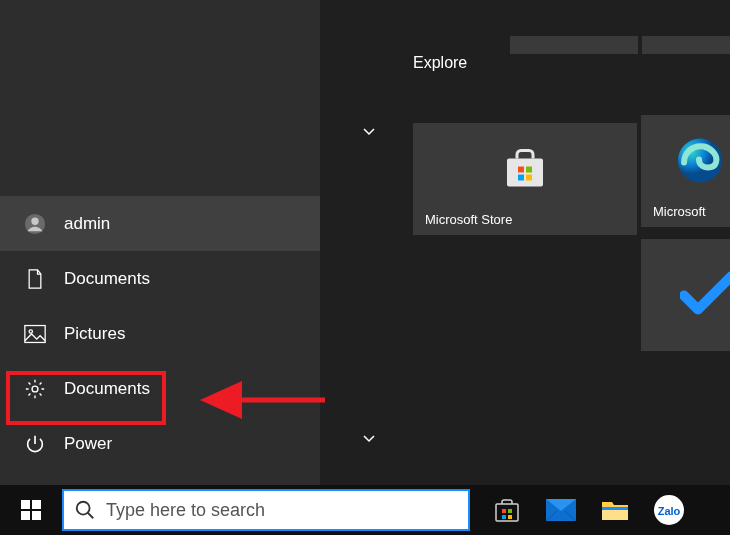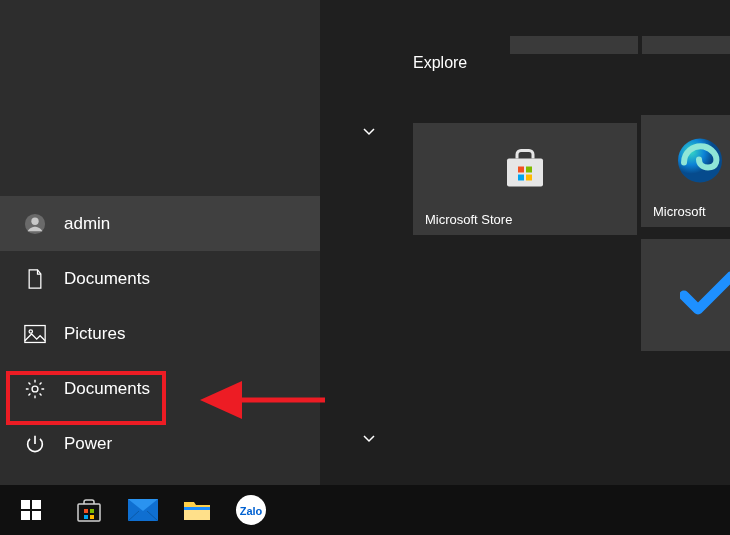--- a/index.html
+++ b/index.html
@@ -194,20 +194,27 @@
   <div class="taskbar">
     <div class="start-btn">
       <svg width="20" height="20" viewBox="0 0 20 20">
         <rect x="0" y="0" width="9" height="9" fill="#ffffff"></rect>
         <rect x="11" y="0" width="9" height="9" fill="#ffffff"></rect>
         <rect x="0" y="11" width="9" height="9" fill="#ffffff"></rect>
         <rect x="11" y="11" width="9" height="9" fill="#ffffff"></rect>
       </svg>
     </div>
 
+    <div class="search-bar">
+      <svg width="22" height="22" viewBox="0 0 24 24" stroke="#333" stroke-width="2" fill="none">
+        <circle cx="10" cy="10" r="7"></circle>
+          <line x1="15" y1="15" x2="21" y2="21"></line>
+      </svg>
+      <input type="text" placeholder="Type here to search" style="">
+    </div>
 
     <div class="task-icon">
       <svg width="26" height="24" viewBox="0 0 26 24">
         <rect x="2" y="6" width="22" height="17" rx="1" fill="none" stroke="#d0d0d0" stroke-width="1.5"></rect>
         <path d="M8 6V4a2 2 0 0 1 2-2h6a2 2 0 0 1 2 2v2" stroke="#d0d0d0" stroke-width="1.5" fill="none"></path>
         <rect x="8" y="11" width="4" height="4" fill="#f25022"></rect>
           <rect x="14" y="11" width="4" height="4" fill="#7fba00"></rect>
         <rect x="8" y="17" width="4" height="4" fill="#00a4ef"></rect>
           <rect x="14" y="17" width="4" height="4" fill="#ffb900"></rect>
       </svg>

